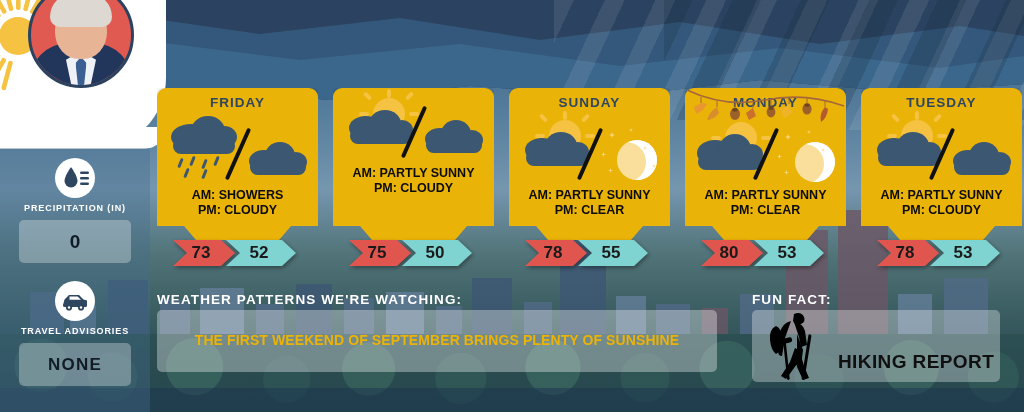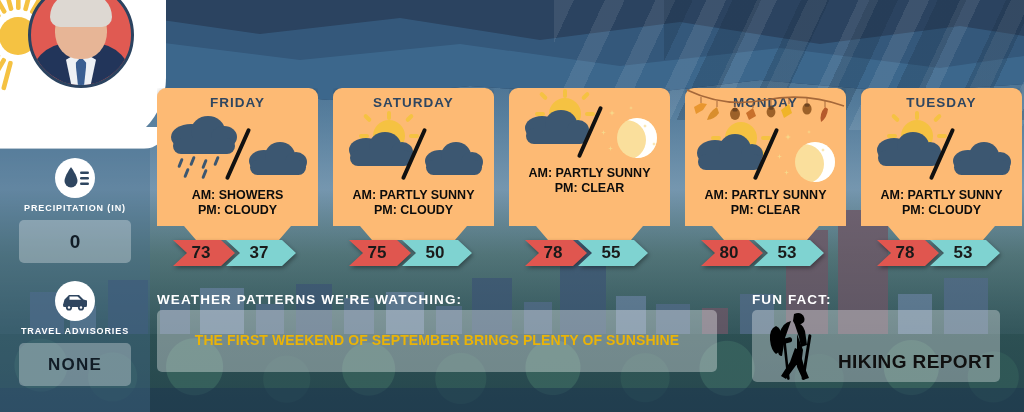--- a/index.html
+++ b/index.html
@@ -149,21 +149,21 @@
   .outlook{
     position:absolute; right:28px; top:36px;
     font-size:25px; font-weight:bold; letter-spacing:.6px;
     color:#f8dda0;
   }
 
   
   .cards{ position:absolute; left:157px; top:88px; width:867px; height:170px; }
   .card{
     position:absolute; top:0; width:161px; height:158px;
-    background:#fdba74;
+    background:#eab308;
     border-radius:9px 9px 0 0;
     filter:drop-shadow(0 2px 3px rgba(0,0,0,.35));
     clip-path:polygon(0 0,161px 0,161px 138px,134px 138px,122px 152px,39px 152px,27px 138px,0 138px);
   }
   .card .dayname{
     text-align:center; margin-top:7px;
     font-size:13.5px; font-weight:bold; letter-spacing:1px; color:#2f4660;
   }
   .card .icons{ position:relative; height:72px; margin-top:2px; }
   .card .desc{
@@ -376,25 +376,24 @@
           <div class="cloud" style="left:93px;top:48px;width:56px;height:15px;border-radius:8px;"></div>
         </div>
       </div>
       <div class="desc">
         <div>AM: SHOWERS</div>
         <div>PM: CLOUDY</div>
       </div>
     </div>
     <div class="badge" style="left:16px;">
       <div class="hi">73</div>
-      <div class="lo">37</div>
+      <div class="lo">52</div>
     </div>
 
     <div class="card" style="left:176px;">
-      <div class="dayname">SATURDAY</div>
       <div class="icons">
         <div>
           <div class="sun-core" style="left:40px;top:8px;width:32px;height:32px;"></div>
           <div class="ray" style="left:54px;top:-1px;width:4px;height:9px;"></div>
           <div class="ray" style="left:30px;top:4px;width:9px;height:4px;transform:rotate(45deg);"></div>
           <div class="ray" style="left:72px;top:4px;width:9px;height:4px;transform:rotate(-45deg);"></div>
           <div class="ray" style="left:26px;top:22px;width:10px;height:4px;"></div>
           <div class="ray" style="left:76px;top:22px;width:10px;height:4px;"></div>
           <div class="ray" style="left:74px;top:38px;width:9px;height:4px;transform:rotate(45deg);"></div>
           <div class="cloud" style="left:16px;top:26px;width:34px;height:24px;"></div>
@@ -414,20 +413,21 @@
         <div>AM: PARTLY SUNNY</div>
         <div>PM: CLOUDY</div>
       </div>
     </div>
     <div class="badge" style="left:192px;">
       <div class="hi">75</div>
       <div class="lo">50</div>
     </div>
 
     <div class="card" style="left:352px;">
+      <div class="dayname">SUNDAY</div>
       <div class="icons">
         <div>
           <div class="sun-core" style="left:40px;top:8px;width:32px;height:32px;"></div>
           <div class="ray" style="left:54px;top:-1px;width:4px;height:9px;"></div>
           <div class="ray" style="left:30px;top:4px;width:9px;height:4px;transform:rotate(45deg);"></div>
           <div class="ray" style="left:72px;top:4px;width:9px;height:4px;transform:rotate(-45deg);"></div>
           <div class="ray" style="left:26px;top:22px;width:10px;height:4px;"></div>
           <div class="ray" style="left:76px;top:22px;width:10px;height:4px;"></div>
           <div class="cloud" style="left:16px;top:26px;width:34px;height:24px;"></div>
           <div class="cloud" style="left:36px;top:20px;width:32px;height:28px;"></div>

